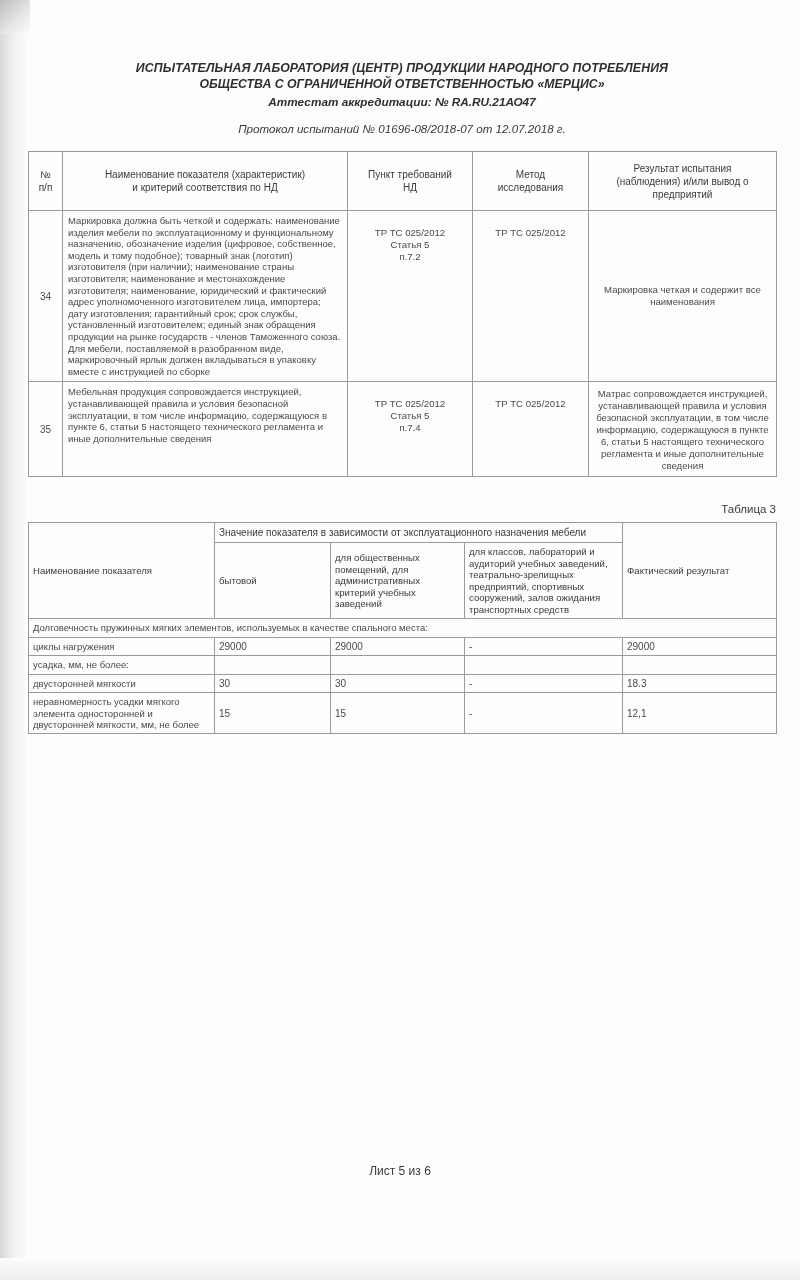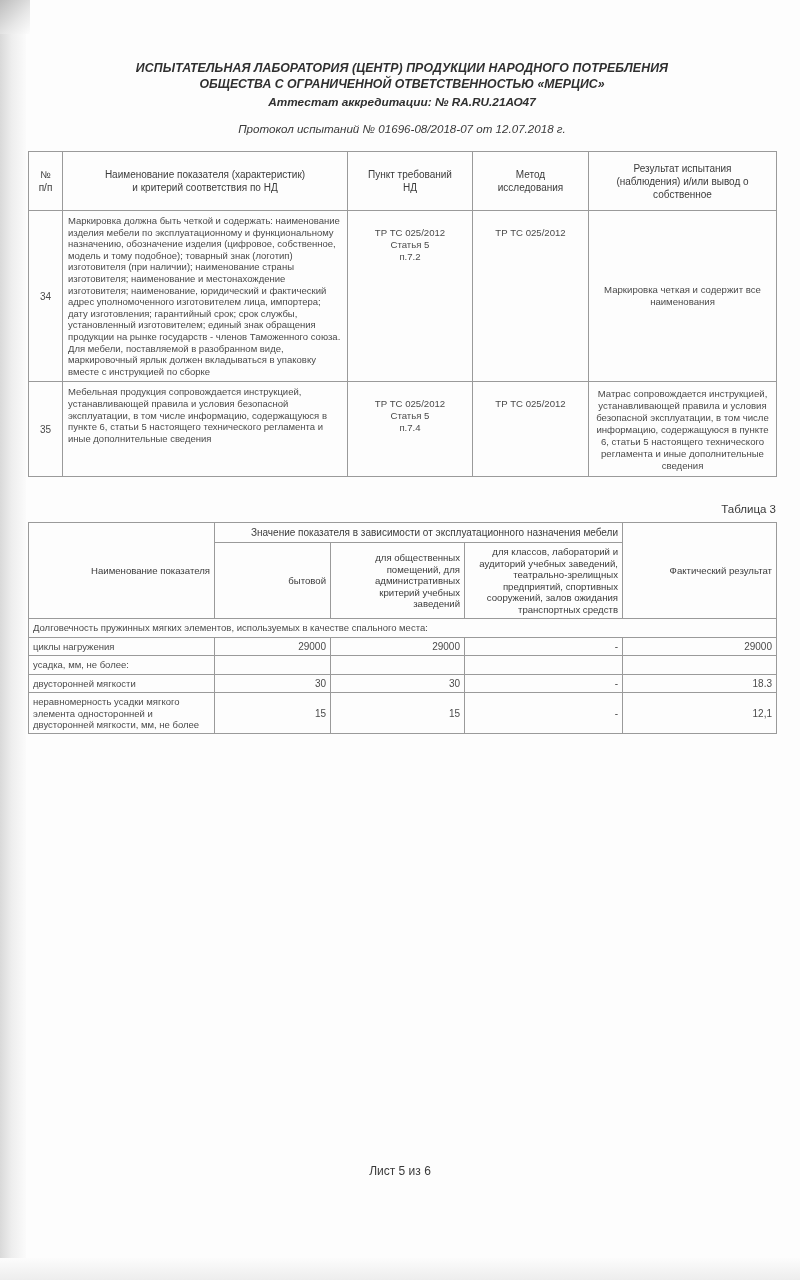--- a/index.html
+++ b/index.html
@@ -143,21 +143,21 @@
     text-align: right;
   }
   .t3 {
     margin-top: 7px;
     table-layout: fixed;
     font-size: 9.5px;
   }
   .t3 th, .t3 td {
     border: 1px solid #9a9a9a;
     vertical-align: middle;
-    text-align: right;
+    text-align: left;
     font-weight: normal;
     color: #4a4a4a;
     padding: 3px 4px;
     line-height: 11.5px;
   }
   .t3 thead th {
     font-size: 9.6px;
     color: #3b3b3b;
   }
   .t3 th.grouphead {
@@ -226,21 +226,21 @@
             <div>Пункт требований</div>
             <div>НД</div>
           </th>
           <th>
             <div>Метод</div>
             <div>исследования</div>
           </th>
           <th>
             <div>Результат испытания</div>
             <div>(наблюдения) и/или вывод о</div>
-            <div>собственное</div>
+            <div>предприятий</div>
           </th>
         </tr>
       </thead>
       <tbody>
         <tr>
           <td class="num">34</td>
           <td class="crit">Маркировка должна быть четкой и содержать: наименование изделия мебели по эксплуатационному и функциональному назначению, обозначение изделия (цифровое, собственное, модель и тому подобное); товарный знак (логотип) изготовителя (при наличии); наименование страны изготовителя; наименование и местонахождение изготовителя; наименование, юридический и фактический адрес уполномоченного изготовителем лица, импортера; дату изготовления; гарантийный срок; срок службы, установленный изготовителем; единый знак обращения продукции на рынке государств - членов Таможенного союза. Для мебели, поставляемой в разобранном виде, маркировочный ярлык должен вкладываться в упаковку вместе с инструкцией по сборке</td>
           <td class="mid">
             <div>ТР ТС 025/2012</div>
             <div>Статья 5</div>

